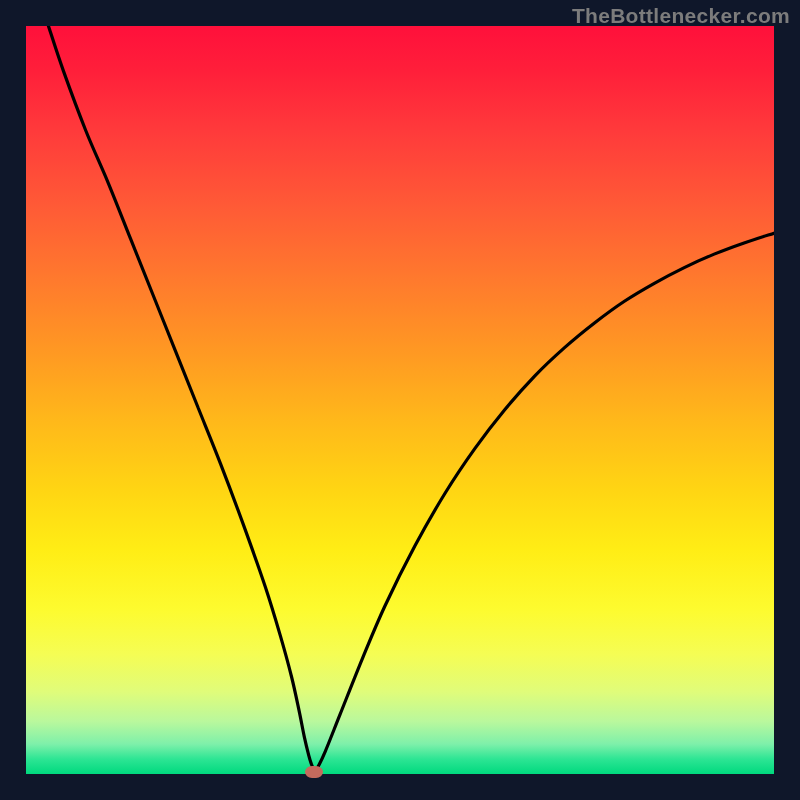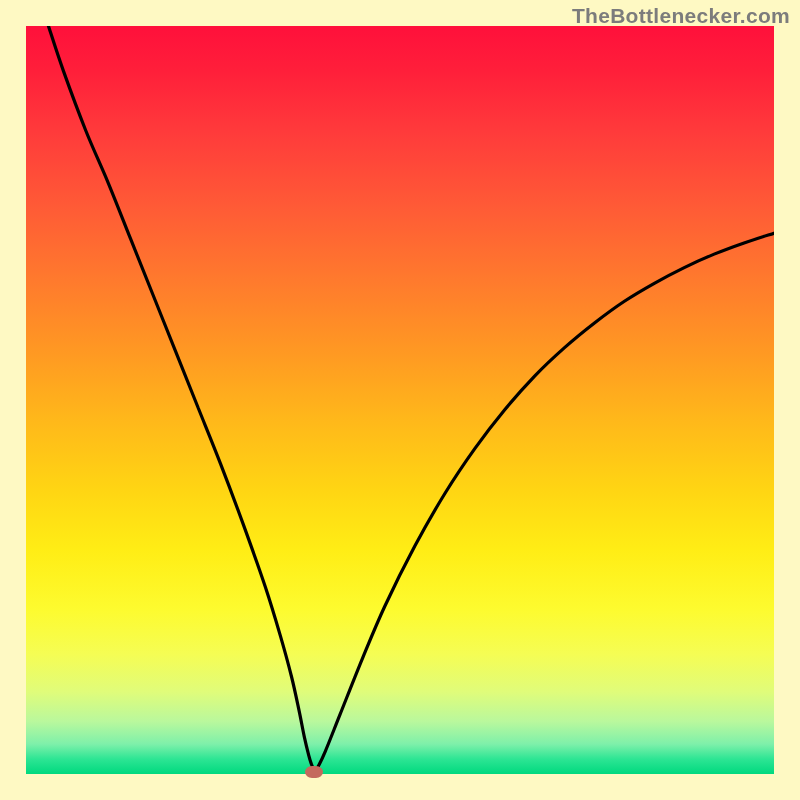--- a/index.html
+++ b/index.html
@@ -8,21 +8,21 @@
     width: 800px;
     height: 800px;
     background: #000;
     overflow: hidden;
     font-family: Arial, Helvetica, sans-serif;
   }
   .frame {
     position: relative;
     width: 800px;
     height: 800px;
-    background: #fef9c3;
+    background: #0f172a;
   }
   .plot-area {
     position: absolute;
     left: 26px;
     top: 26px;
     width: 748px;
     height: 748px;
     
     background: linear-gradient(
       to bottom,

